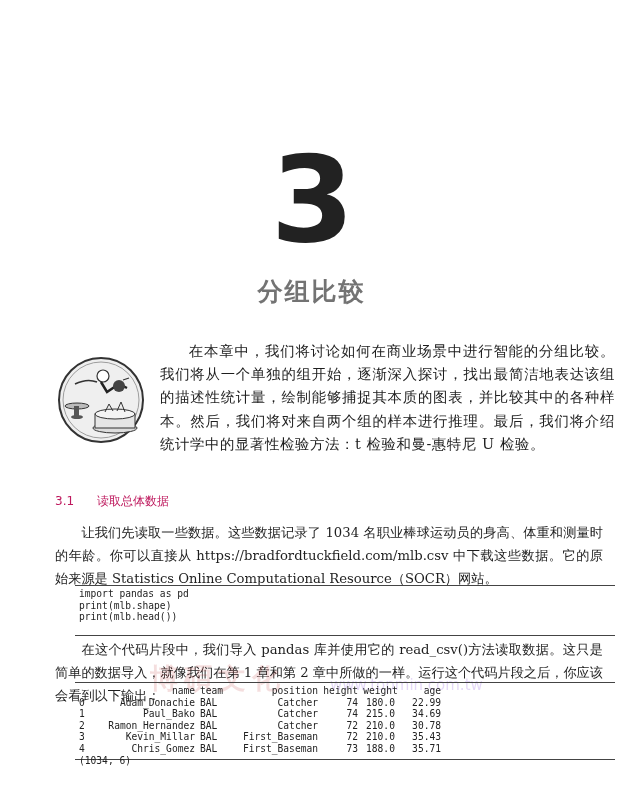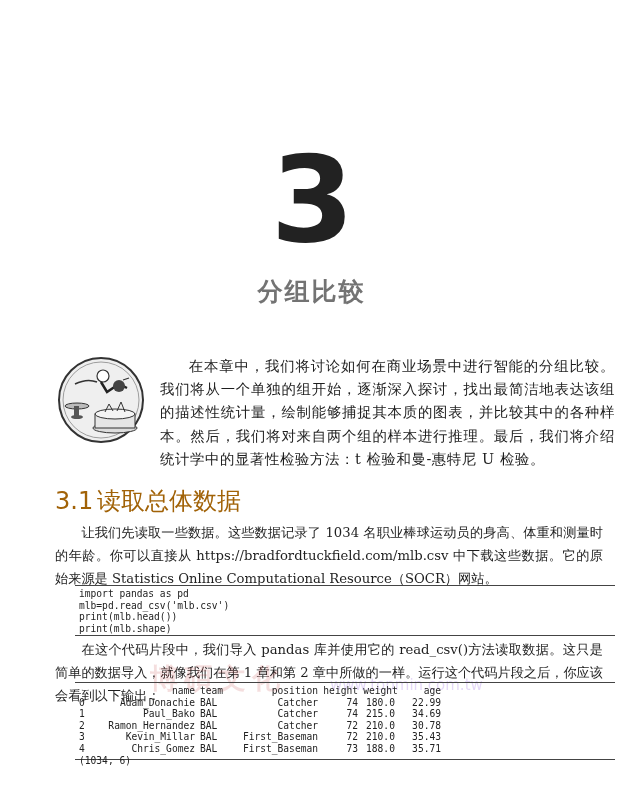--- a/index.html
+++ b/index.html
@@ -14,28 +14,28 @@
   }
   .chapter-title {
     position: absolute; left: 0; top: 276px; width: 623px; text-align: center;
     font-family: "DejaVu Sans", "Liberation Sans", sans-serif; font-weight: bold;
     font-size: 25px; line-height: 32px; color: #737373; letter-spacing: 2px;
   }
   .chapter-icon {
     position: absolute; left: 57px; top: 356px; width: 88px; height: 88px;
   }
   .intro {
-    position: absolute; left: 160px; top: 355px; width: 455px;
+    position: absolute; left: 160px; top: 340px; width: 455px;
     font-size: 14.4px; line-height: 23.2px; letter-spacing: 0.6px; text-align: justify;
   }
   .intro p { margin: 0; text-indent: 2em; }
   .section-heading {
     position: absolute; left: 55px; top: 489px;
     font-family: "DejaVu Sans", "Liberation Sans", sans-serif;
-    font-size: 24px; line-height: 24px; color: #a16207;
+    font-size: 12px; line-height: 24px; color: #be185d;
   }
   .section-heading .num { display: inline-block; width: 42px; }
   .para {
     position: absolute; left: 55px; width: 548px;
     font-size: 13.2px; line-height: 23px; text-align: justify;
   }
   .para p { margin: 0; text-indent: 2em; }
   .p1 { top: 521px; }
   .p2 { top: 638px; }
   .code-block {
@@ -99,23 +99,22 @@
 <div class="section-heading">
   <span class="num">3.1</span><span>读取总体数据</span>
 </div>
 
 <div class="para p1">
   <p>让我们先读取一些数据。这些数据记录了 1034 名职业棒球运动员的身高、体重和测量时的年龄。你可以直接从 https://bradfordtuckfield.com/mlb.csv 中下载这些数据。它的原始来源是 Statistics Online Computational Resource（SOCR）网站。</p>
 </div>
 
 <div class="code-block code1">
   <div class="code-line">import pandas as pd</div>
-  <div class="code-line">mlb=pd.read_csv('mlb.csv')</div>
+  <div class="code-line">print(mlb.shape)</div>
   <div class="code-line">print(mlb.head())</div>
-  <div class="code-line">print(mlb.shape)</div>
 </div>
 
 <div class="para p2">
   <p>在这个代码片段中，我们导入 pandas 库并使用它的 read_csv()方法读取数据。这只是简单的数据导入，就像我们在第 1 章和第 2 章中所做的一样。运行这个代码片段之后，你应该会看到以下输出：</p>
 </div>
 
 <div class="watermark">博碩文化</div>
 <div class="wm-url">www.topmin.com.tw</div>
 
 <div class="code-block code2">

